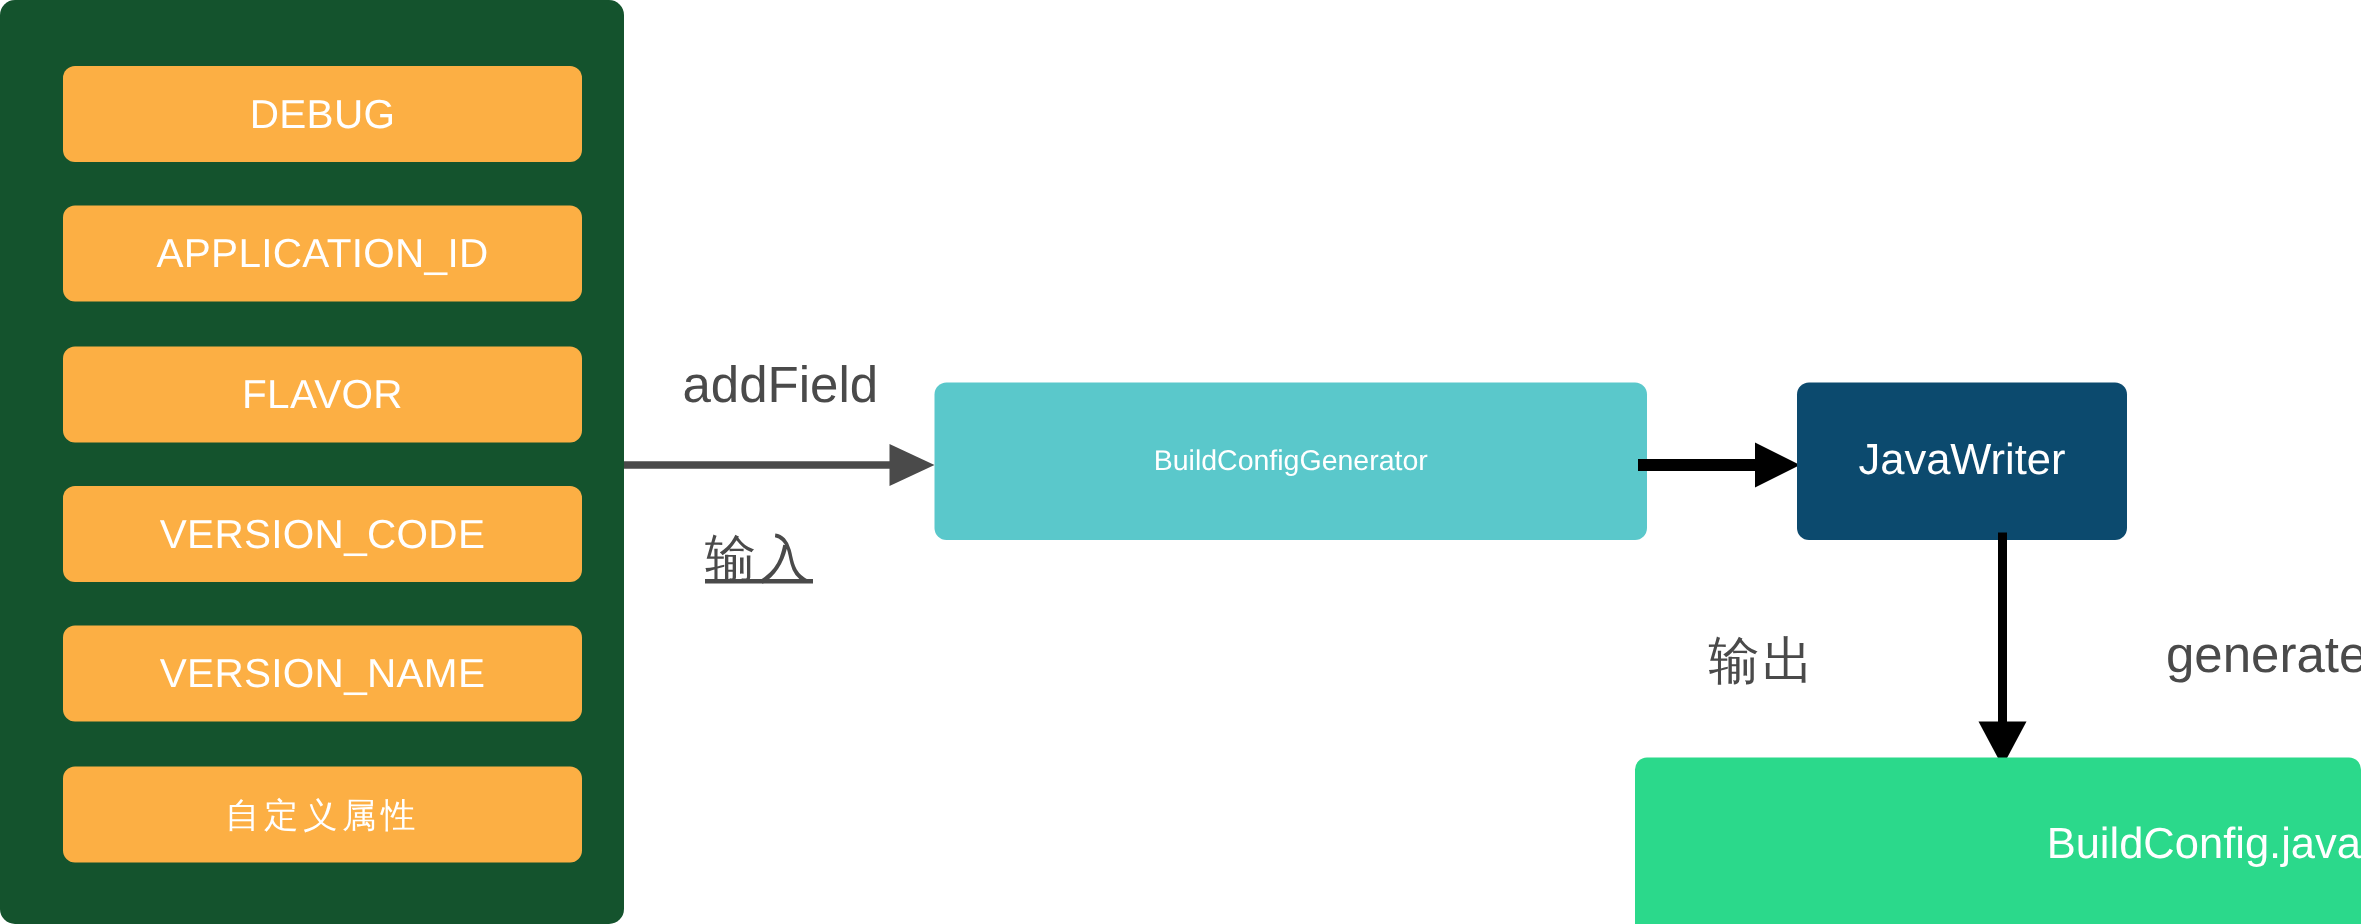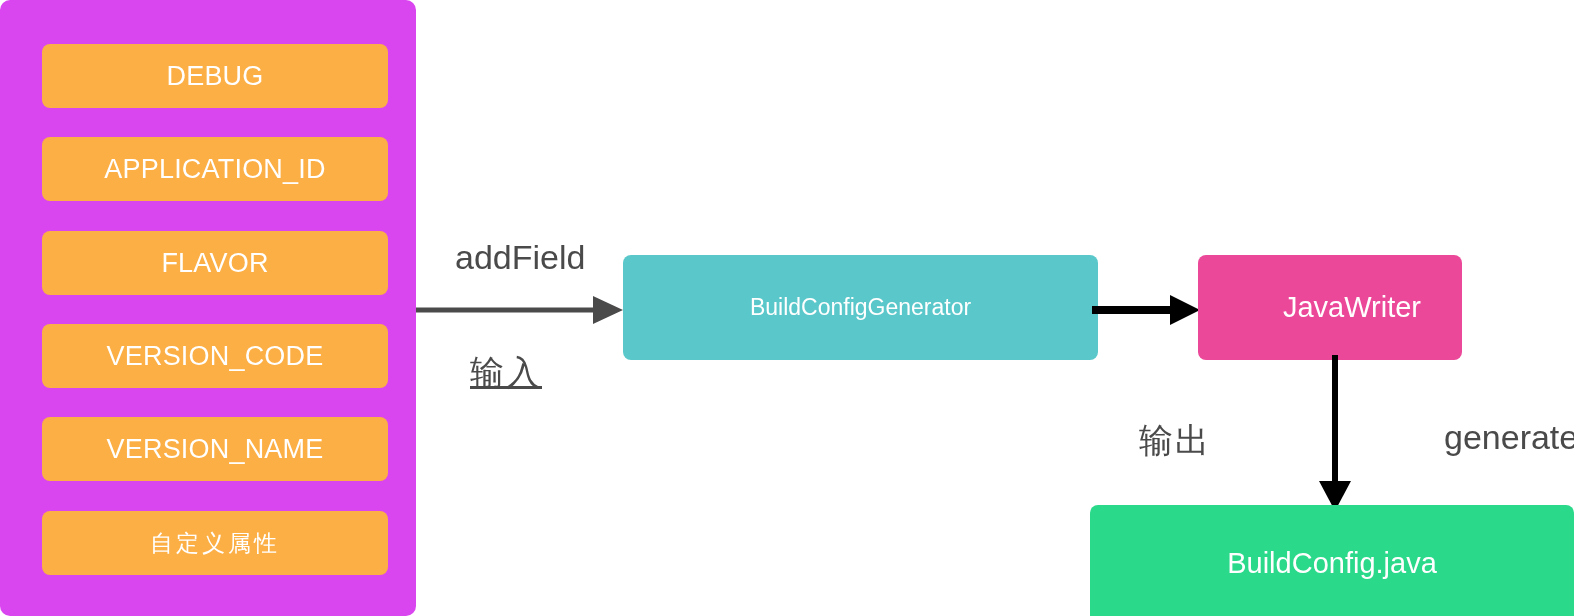--- a/index.html
+++ b/index.html
@@ -18,21 +18,21 @@
     overflow: hidden;
   }
 
   
   .panel {
     position: absolute;
     left: 0;
     top: 0;
     width: 416px;
     height: 616px;
-    background: #d946ef;
+    background: #14532d;
     border-radius: 10px;
     box-sizing: border-box;
   }
 
   
   .chip {
     position: absolute;
     left: 42px;
     width: 346px;
     height: 64px;
@@ -57,30 +57,29 @@
     justify-content: center;
     text-align: center;
     white-space: nowrap;
   }
   #node-generator {
     left: 623px;
     top: 255px;
     width: 475px;
     height: 105px;
     background: #5ac8cb;
-    font-size: 23px;
+    font-size: 19px;
   }
   #node-javawriter {
     left: 1198px;
     top: 255px;
     width: 220px;
     height: 105px;
-    background: #ec4899;
+    background: #0c4a6e;
     font-size: 29px;
-    padding-left: 44px;
   }
   #node-output-file {
     left: 1090px;
     top: 505px;
     width: 484px;
     height: 130px;
     background: #2bd98b;
     font-size: 29px;
     border-radius: 8px;
     align-items: flex-start;
@@ -145,16 +144,16 @@
   </div>
 
   <div class="edge-label" id="label-output">输出</div>
   <div class="edge-label" id="label-generate">generate</div>
   <svg class="arrow-svg" id="arrow-writer-to-file" viewBox="0 0 54 158">
     <line x1="25" y1="0" x2="25" y2="128" stroke="#000000" stroke-width="6"></line>
     <polygon points="9,126 41,126 25,156" fill="#000000"></polygon>
   </svg>
 
   <div class="node" id="node-output-file">
-    <span style="width:100%;text-align:center;">BuildConfig.java</span>
+    <span style="width:100%;text-align:right;">BuildConfig.java</span>
   </div>
 
 </div>
 
 </body></html>

